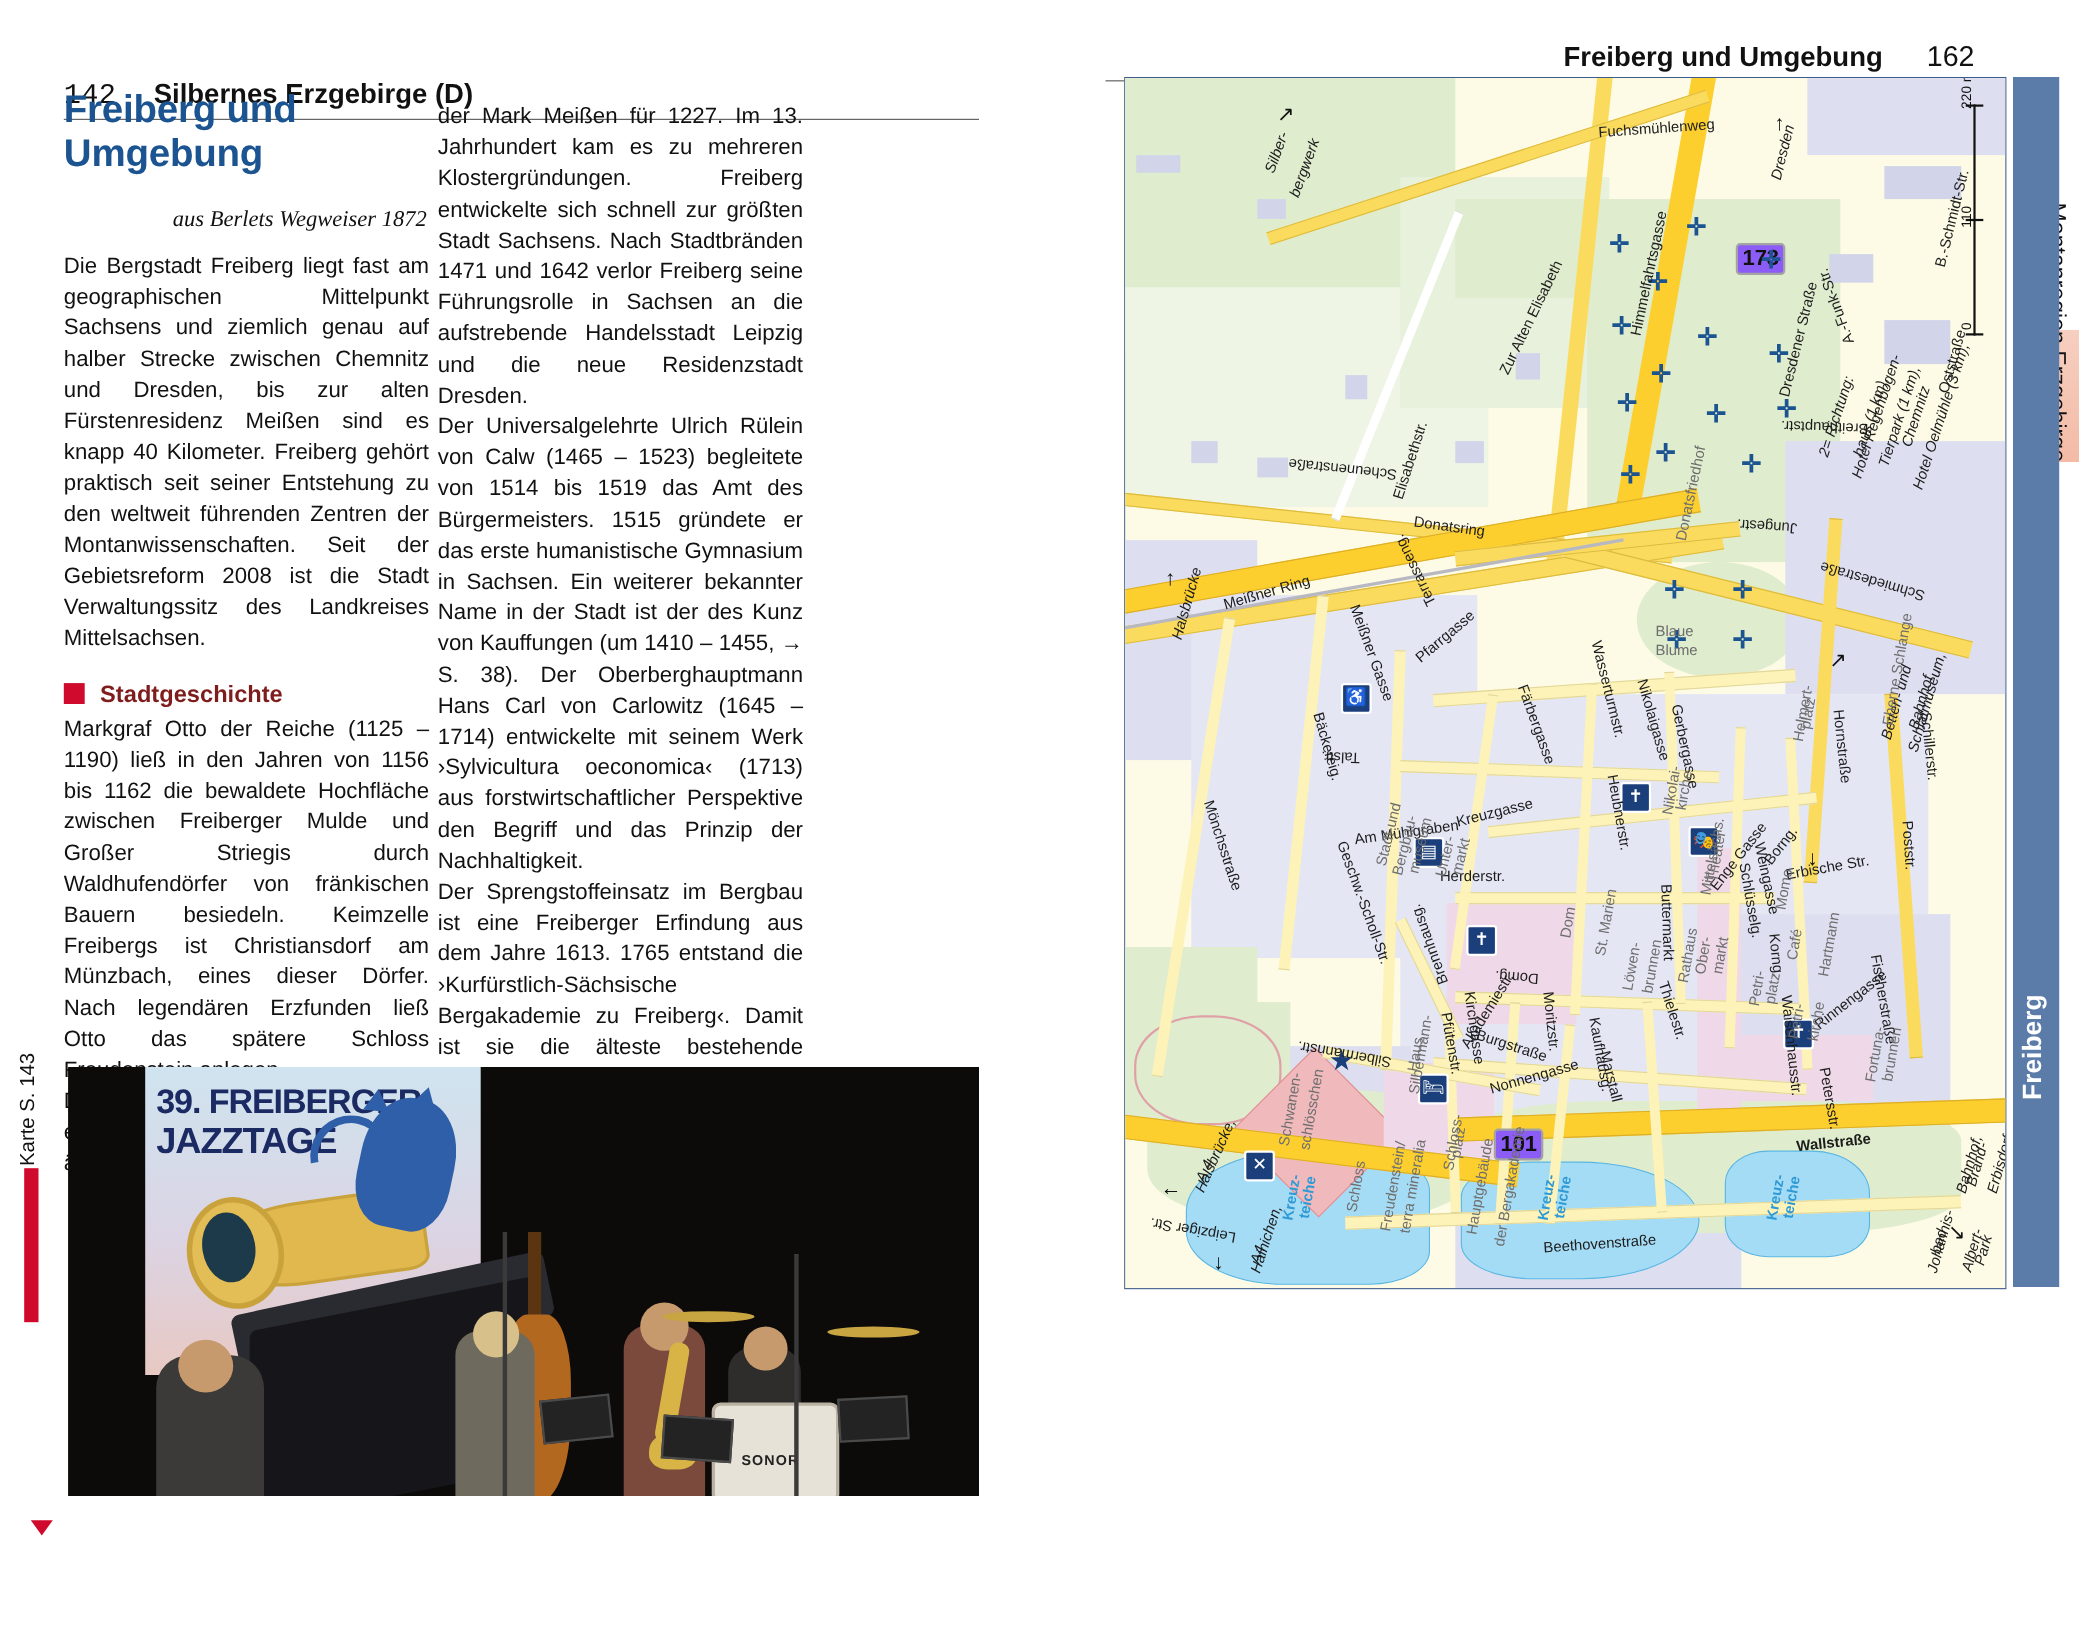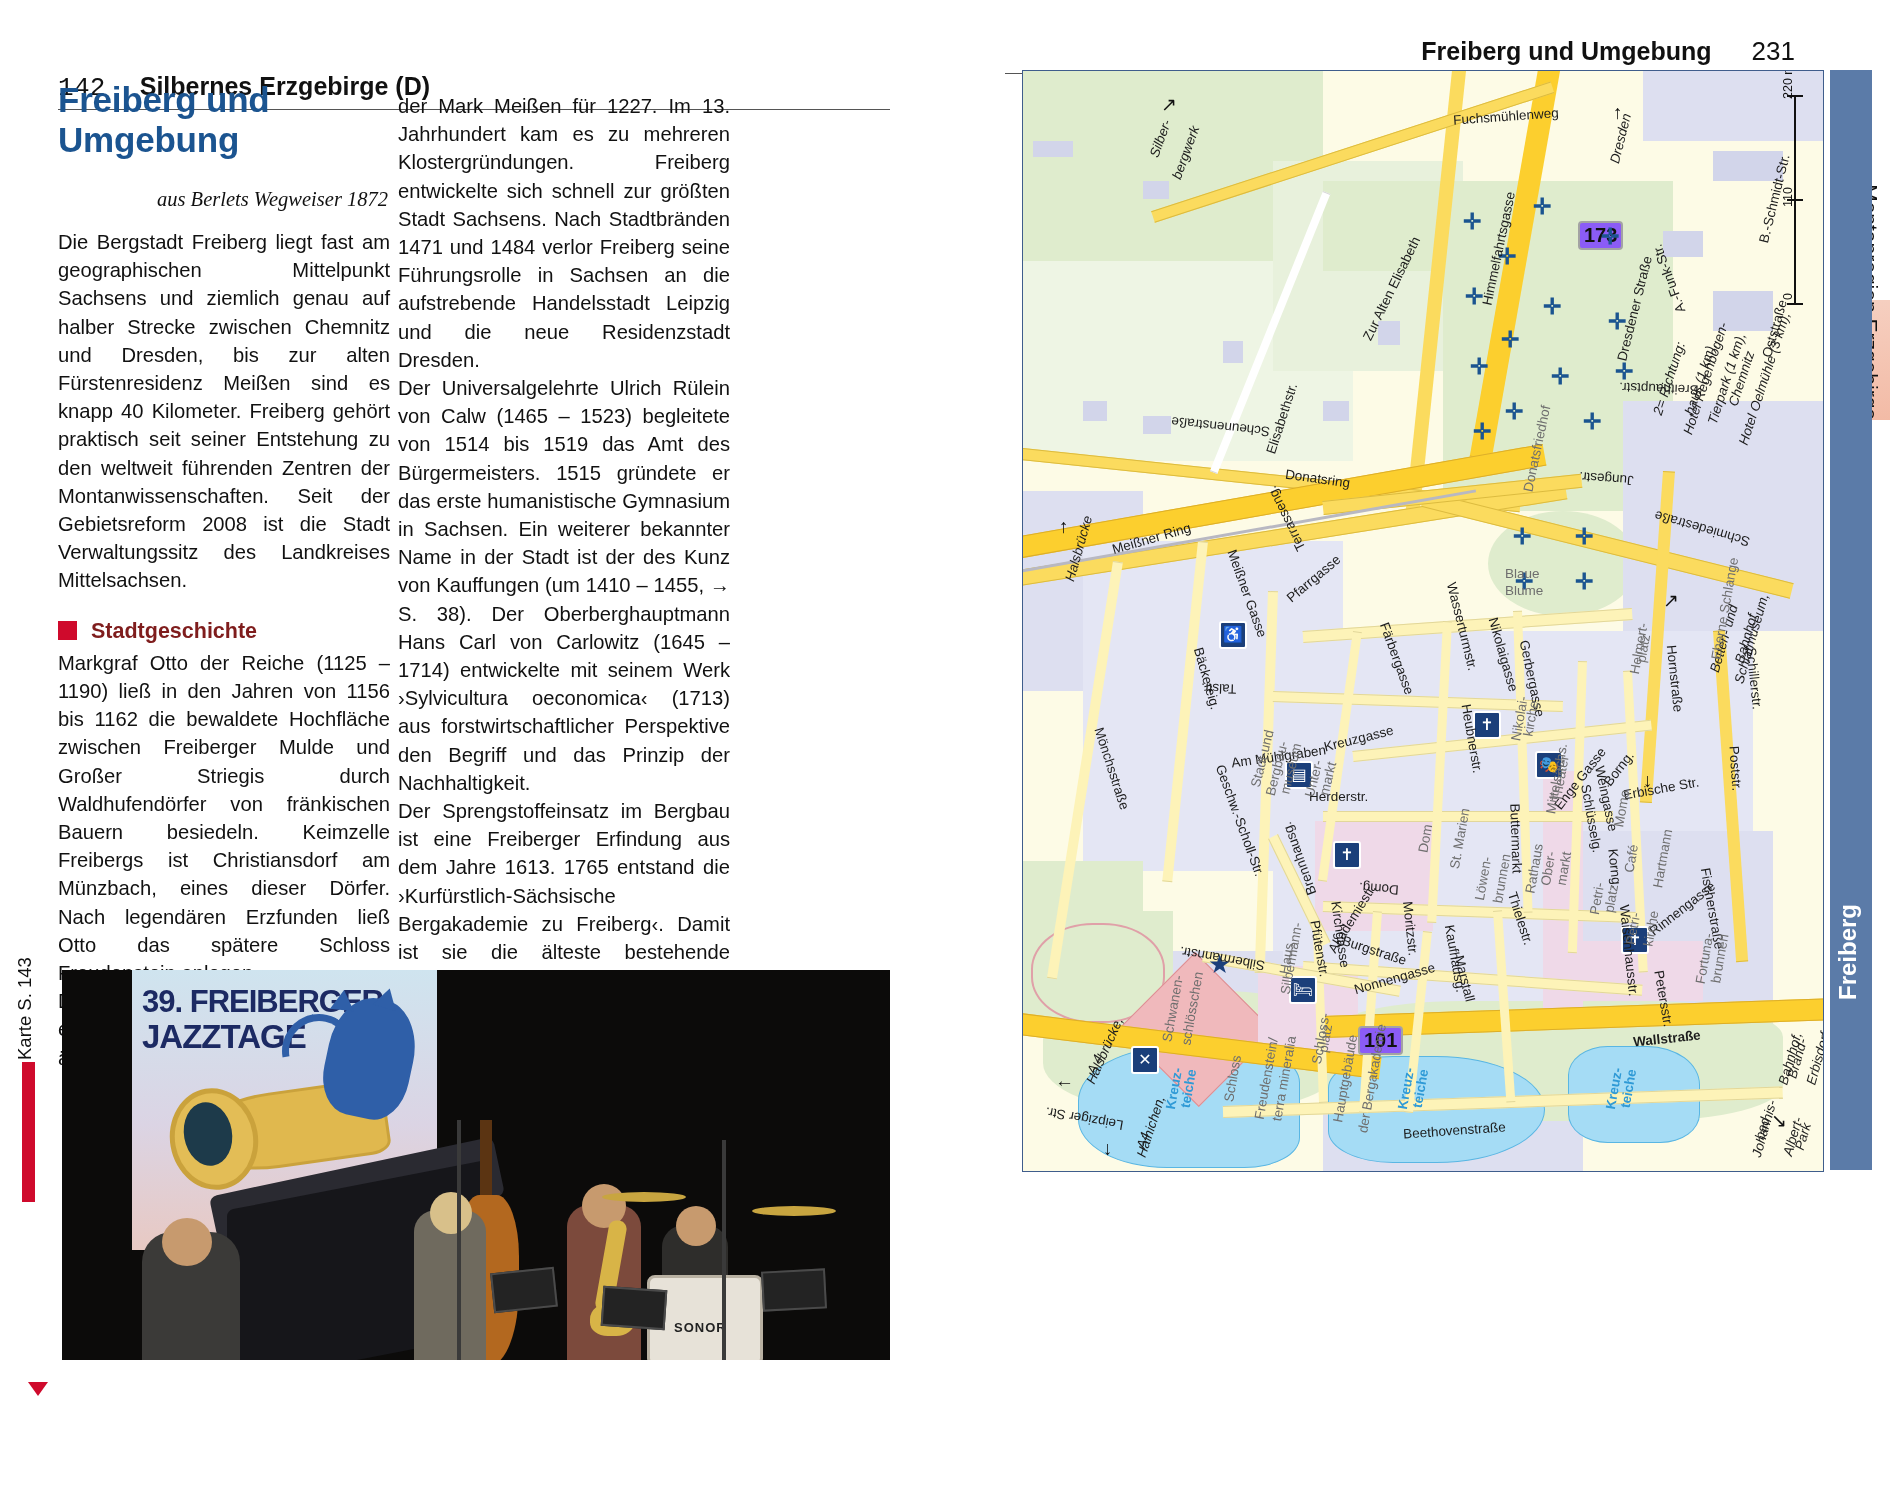--- a/index.html
+++ b/index.html
@@ -225,21 +225,21 @@
       <p>Die Bergstadt Freiberg liegt fast am geographischen Mittelpunkt Sachsens und ziemlich genau auf halber Strecke zwischen Chemnitz und Dresden, bis zur alten Fürstenresidenz Meißen sind es knapp 40 Kilometer. Freiberg gehört praktisch seit seiner Entstehung zu den weltweit führenden Zentren der Montanwissenschaften. Seit der Gebietsreform 2008 ist die Stadt Verwaltungssitz des Landkreises Mittelsachsen.</p>
       <div class="sec-head">
         <span class="sec-bullet"></span>
         <span class="sec-head-label">Stadtgeschichte</span>
       </div>
       <p>Markgraf Otto der Reiche (1125 – 1190) ließ in den Jahren von 1156 bis 1162 die bewaldete Hochfläche zwischen Freiberger Mulde und Großer Striegis durch Waldhufendörfer von fränkischen Bauern besiedeln. Keimzelle Freibergs ist Christiansdorf am Münzbach, eines dieser Dörfer. Nach legendären Erzfunden ließ Otto das spätere Schloss Freudenstein anlegen.</p>
       <p>Der Name Freiberg lässt sich erstmals für 1201 belegen und das älteste Stadtsiegel</p>
     </div>
 
     <div class="col col-b">
-      <p>der Mark Meißen für 1227. Im 13. Jahrhundert kam es zu mehreren Klostergründungen. Freiberg entwickelte sich schnell zur größten Stadt Sachsens. Nach Stadtbränden 1471 und 1484 verlor Freiberg seine Führungsrolle in Sachsen an die aufstrebende Handelsstadt Leipzig und die neue Residenzstadt Dresden.</p>
+      <p>der Mark Meißen für 1227. Im 13. Jahrhundert kam es zu mehreren Klostergründungen. Freiberg entwickelte sich schnell zur größten Stadt Sachsens. Nach Stadtbränden 1471 und 1642 verlor Freiberg seine Führungsrolle in Sachsen an die aufstrebende Handelsstadt Leipzig und die neue Residenzstadt Dresden.</p>
       <p>Der Universalgelehrte Ulrich Rülein von Calw (1465 – 1523) begleitete von 1514 bis 1519 das Amt des Bürgermeisters. 1515 gründete er das erste humanistische Gymnasium in Sachsen. Ein weiterer bekannter Name in der Stadt ist der des Kunz von Kauffungen (um 1410 – 1455, → S. 38). Der Oberberghauptmann Hans Carl von Carlowitz (1645 – 1714) entwickelte mit seinem Werk ›Sylvicultura oeconomica‹ (1713) aus forstwirtschaftlicher Perspektive den Begriff und das Prinzip der Nachhaltigkeit.</p>
       <p>Der Sprengstoffeinsatz im Bergbau ist eine Freiberger Erfindung aus dem Jahre 1613. 1765 entstand die ›Kurfürstlich-Sächsische Bergakademie zu Freiberg‹. Damit ist sie die älteste bestehende Montanhochschule der Welt; alle älteren Lehreinrichtungen wurden mittlerweile geschlossen. Seit 1993 heißt die Bergakademie ›Technische Universität</p>
     </div>
 
     <div class="photo">
       <div class="stage"></div>
       <div class="poster">
         <div class="poster-t1">39. FREIBERGER</div>
         <div class="poster-t2">JAZZTAGE</div>
         <div class="horn"></div>
@@ -281,21 +281,21 @@
 
     <div class="caption-tri"></div>
 
     <div class="side-karte-bar"></div>
     <div class="side-karte">Karte S. 143</div>
   </div>
 
   <div class="page page-right">
     <div class="rp-header" style="left:60px;">
       <span class="rp-running">Freiberg und Umgebung</span>
-      <span class="rp-folio">231</span>
+      <span class="rp-folio">162</span>
     </div>
   </div>
 
   <div class="map-frame">
     <div class="map-inner">
 
       <div class="m-cream" style="left:0;top:0;width:800px;height:1100px;"></div>
       <div class="m-green" style="left:0;top:0;width:300px;height:250px;"></div>
       <div class="m-lightgreen" style="left:0;top:190px;width:330px;height:200px;"></div>
       <div class="m-green2" style="left:250px;top:90px;width:190px;height:210px;"></div>

